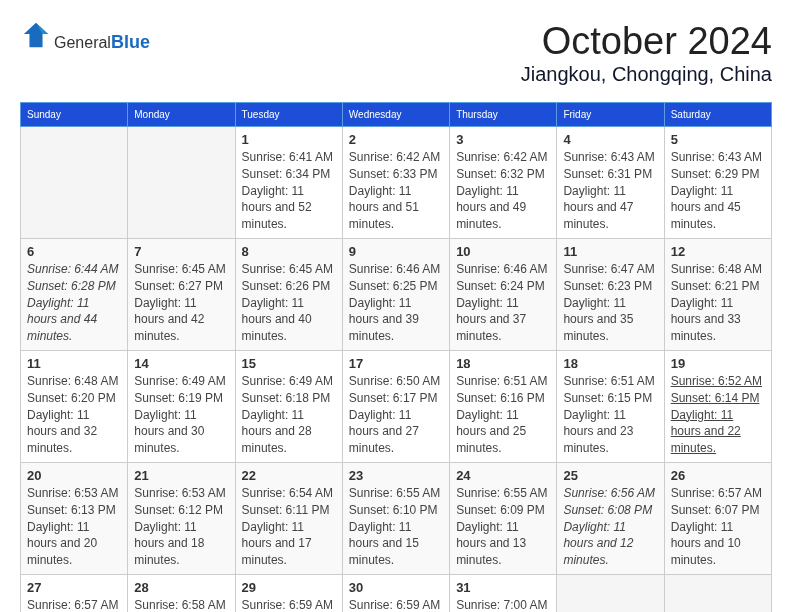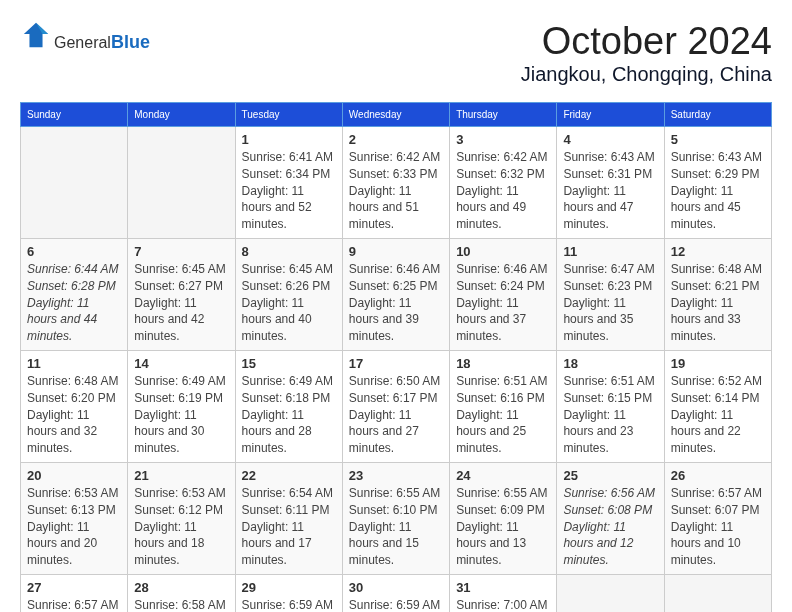--- a/index.html
+++ b/index.html
@@ -228,21 +228,21 @@
 Daylight: 11 hours and 25 minutes.</div>
         </td>
         <td>
           <span class="day-num">18</span>
           <div class="day-info" style="white-space: pre-line;">Sunrise: 6:51 AM
 Sunset: 6:15 PM
 Daylight: 11 hours and 23 minutes.</div>
         </td>
         <td>
           <span class="day-num">19</span>
-          <div class="day-info" style="white-space: pre-line;">Sunrise: 6:52 AM
+          <div class="day-info" style="white-space: pre-line; text-decoration: underline;">Sunrise: 6:52 AM
 Sunset: 6:14 PM
 Daylight: 11 hours and 22 minutes.</div>
         </td>
       </tr>
       <tr>
         <td>
           <span class="day-num">20</span>
           <div class="day-info" style="white-space: pre-line;">Sunrise: 6:53 AM
 Sunset: 6:13 PM
 Daylight: 11 hours and 20 minutes.</div>

